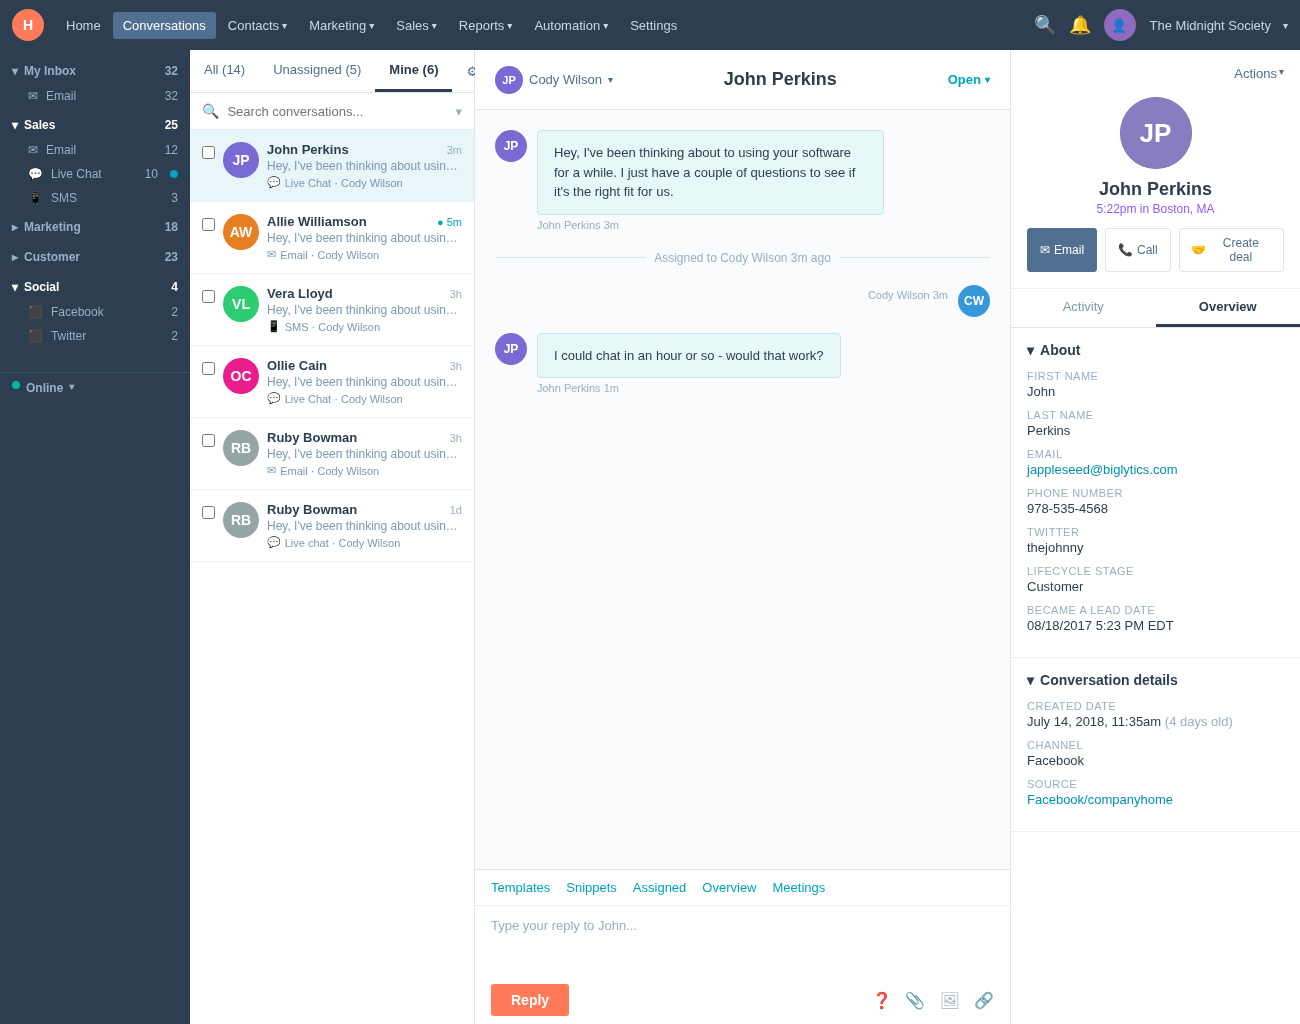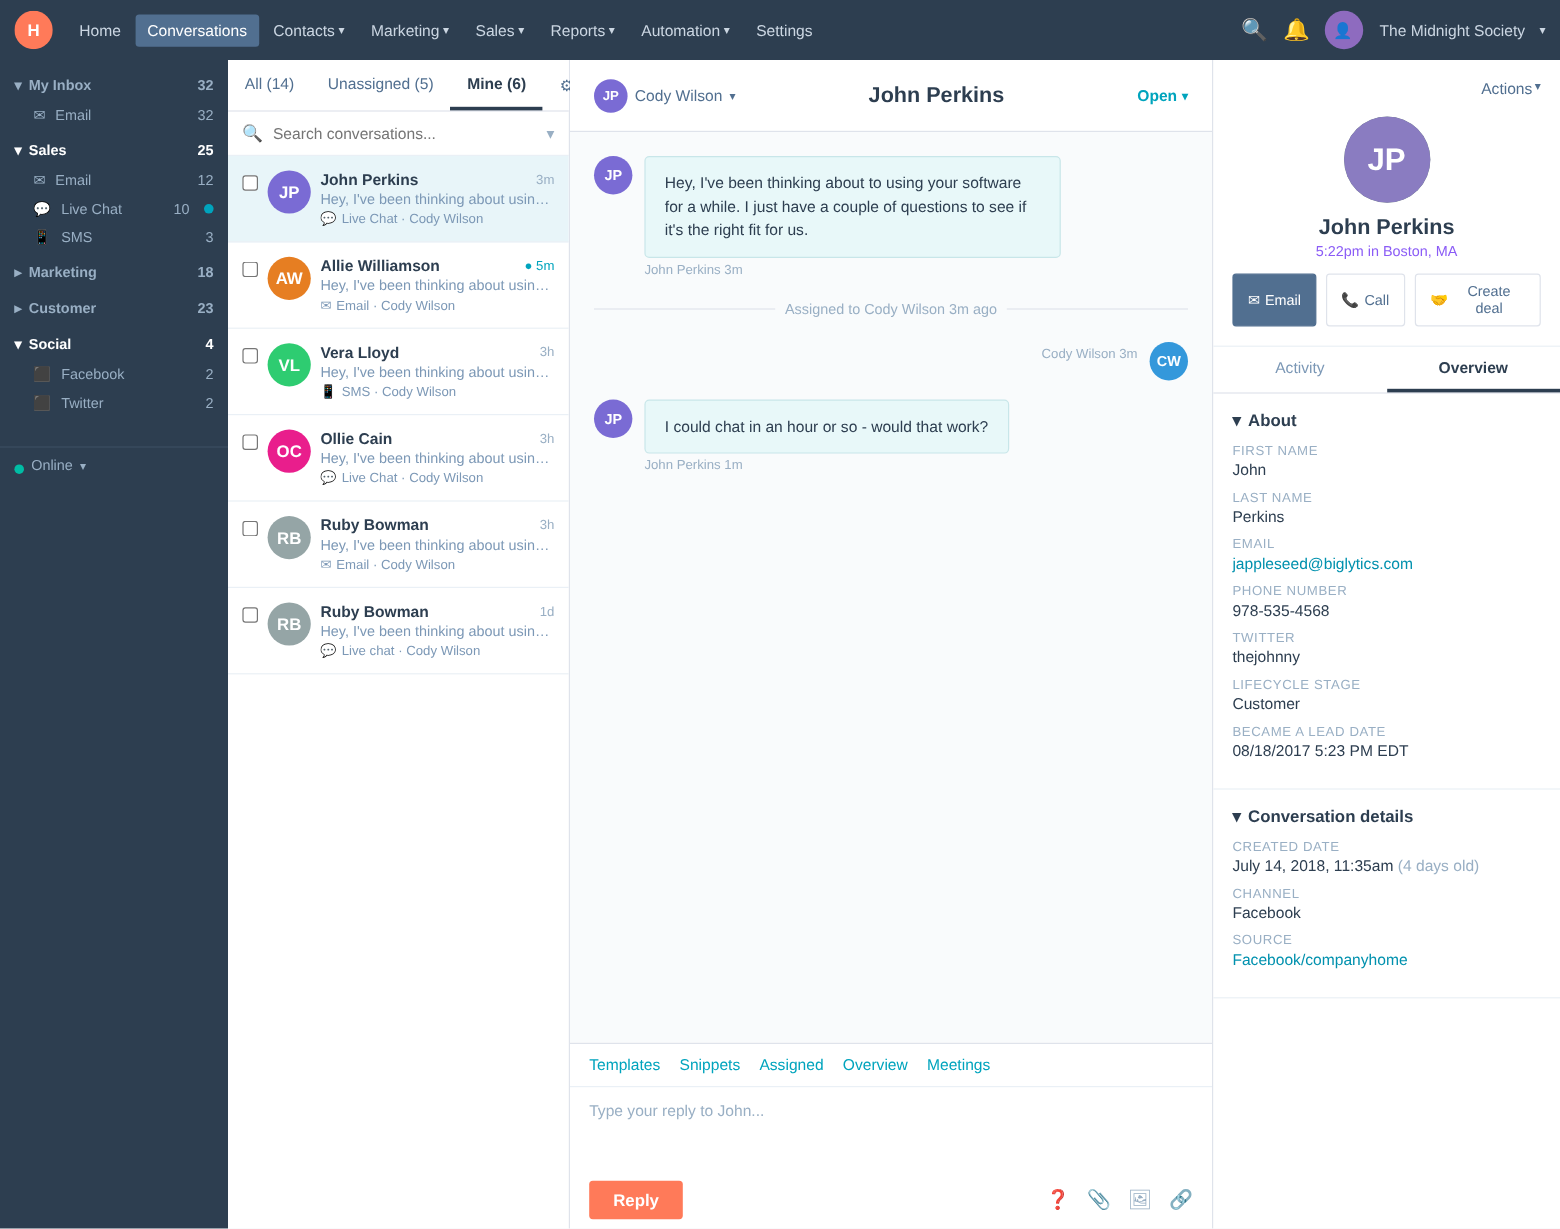--- a/index.html
+++ b/index.html
@@ -15,21 +15,21 @@
     .main-layout { display: flex; height: calc(100vh - 50px); overflow: hidden; }
 
     
     .sidebar { width: 190px; background: #2d3e50; color: #cbd6e2; overflow-y: auto; flex-shrink: 0; padding: 8px 0; }
     .sidebar-section { margin-bottom: 4px; }
     .sidebar-section-header { display: flex; align-items: center; padding: 6px 12px; cursor: pointer; font-size: 12px; font-weight: 600; color: #99afc4; gap: 6px; }
     .sidebar-section-header .count { margin-left: auto; }
     .sidebar-item { display: flex; align-items: center; padding: 5px 12px 5px 28px; cursor: pointer; font-size: 12px; color: #99afc4; gap: 8px; }
     .sidebar-item .count { margin-left: auto; }
     .sidebar-dot { width: 8px; height: 8px; border-radius: 50%; background: #00a4bd; display: inline-block; margin-left: 4px; }
-    .online-indicator { display: flex; align-items: flex-end; gap: 6px; padding: 8px 12px; margin-top: auto; color: #99afc4; font-size: 12px; cursor: pointer; border-top: 1px solid #3d4f62; }
+    .online-indicator { display: flex; align-items: flex-start; gap: 6px; padding: 8px 12px; margin-top: auto; color: #99afc4; font-size: 12px; cursor: pointer; border-top: 1px solid #3d4f62; font-weight: bold; }
     .online-dot { width: 8px; height: 8px; border-radius: 50%; background: #00bda5; }
 
     
     .conv-list-panel { width: 285px; background: #fff; border-right: 1px solid #dfe3eb; display: flex; flex-direction: column; flex-shrink: 0; }
     .conv-tabs { display: flex; border-bottom: 1px solid #dfe3eb; background: #fff; }
     .conv-tab { padding: 12px 14px; cursor: pointer; font-size: 13px; color: #516f90; border-bottom: 3px solid transparent; white-space: nowrap; }
     .conv-tab.active { color: #2d3e50; border-bottom-color: #2d3e50; font-weight: 600; }
     .conv-filter-btn { margin-left: auto; display: flex; align-items: center; gap: 4px; padding: 12px 14px; cursor: pointer; color: #516f90; font-size: 13px; }
     .conv-search { padding: 10px 12px; border-bottom: 1px solid #eaf0f6; display: flex; align-items: center; gap: 8px; }
     .conv-search input { border: none; outline: none; font-size: 13px; color: #33475b; width: 100%; background: transparent; }

